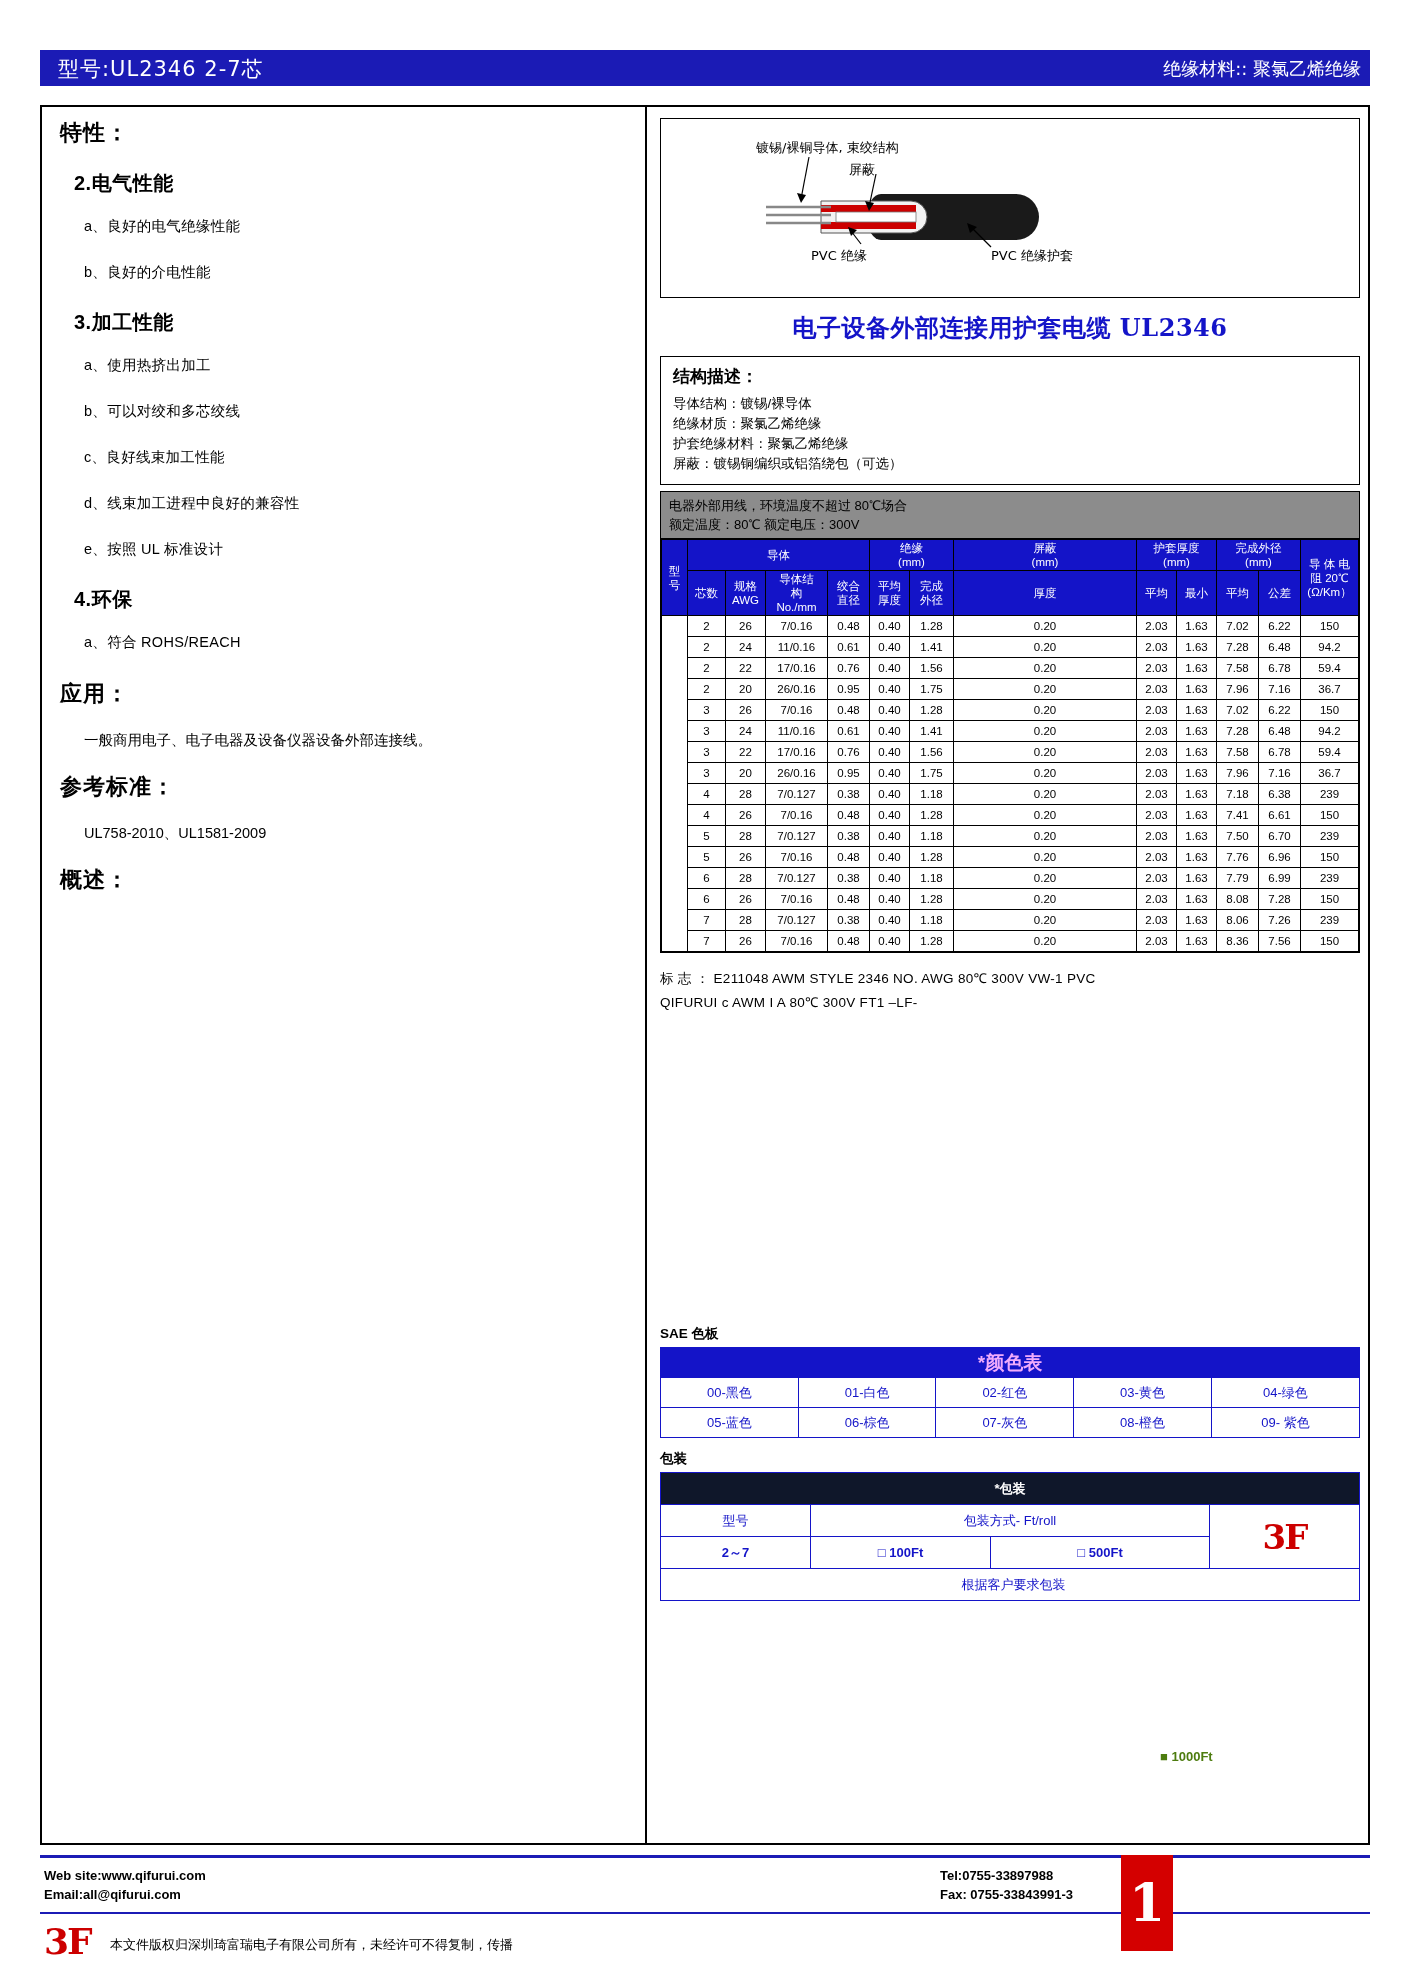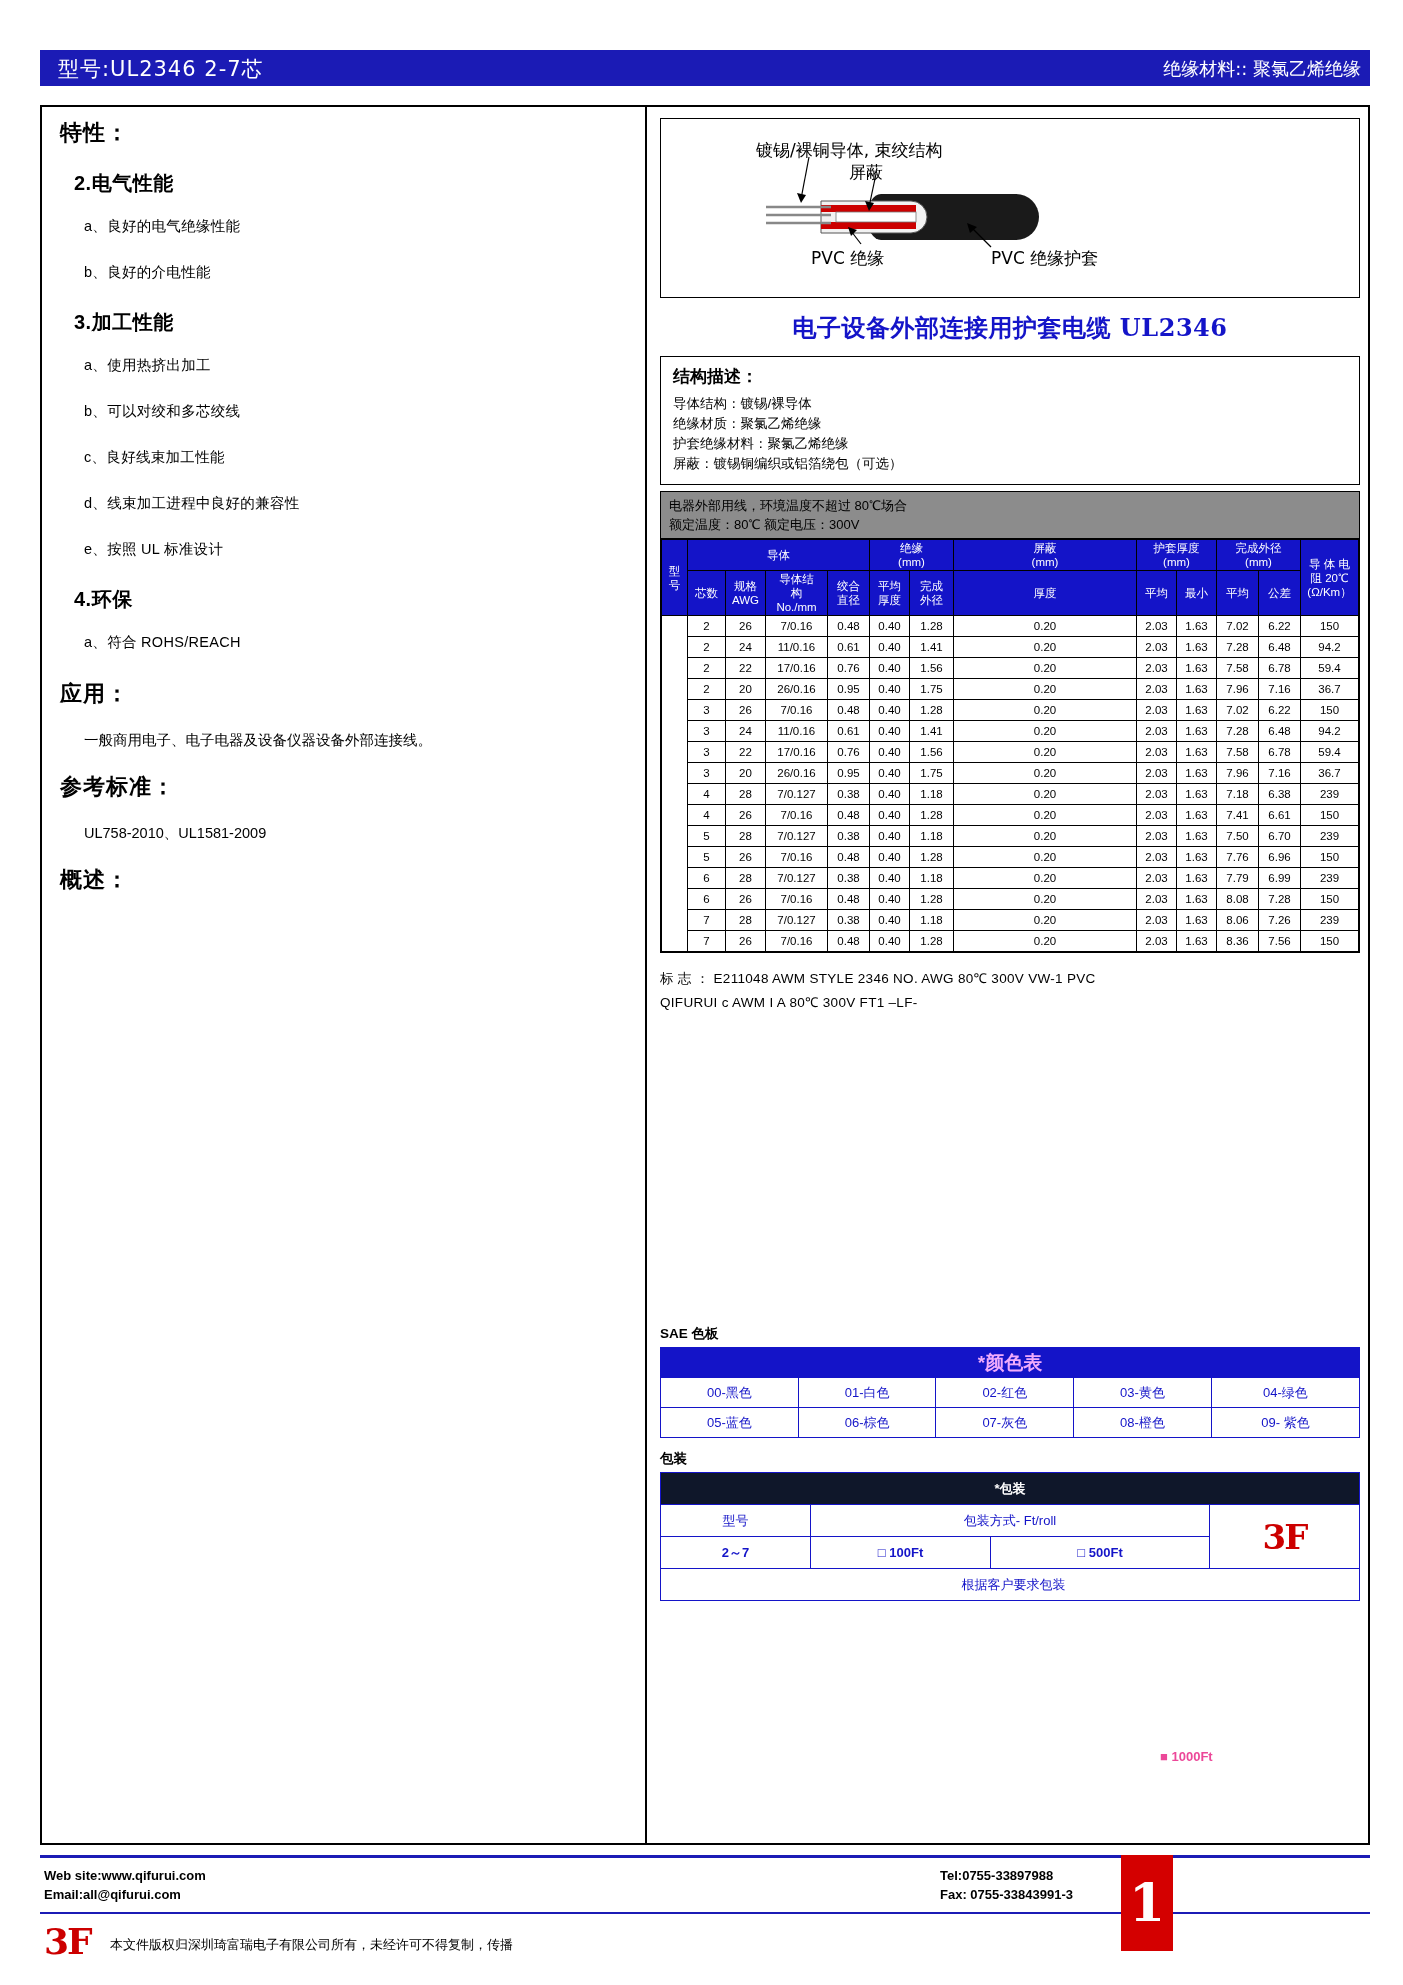--- a/index.html
+++ b/index.html
@@ -52,21 +52,21 @@
   .para { font-size:14.5px; margin:0 0 8px 24px; }
   .note { font-size:14.5px; margin:0 0 0 24px; }
 
   
   .right { position:absolute; left:660px; top:118px; width:700px; }
 
   .diagram-box {
     border:1px solid #000; width:700px; height:180px; position:relative;
     background:#fff;
   }
-  .lbl { position:absolute; font-size:17px; font-family:"DejaVu Sans", sans-serif; }
+  .lbl { position:absolute; font-size:13px; font-family:"DejaVu Sans", sans-serif; }
 
   .title-blue {
     text-align:center; color:#1414c8; font-size:24px; font-weight:bold;
     margin:14px 0 12px 0; letter-spacing:0.5px;
     font-family:"DejaVu Serif", serif;
   }
 
   .struct-box { border:1px solid #000; width:700px; padding:8px 12px 10px 12px; }
   .struct-title { font-size:17px; font-weight:bold; margin-bottom:6px; }
   .struct-line { font-size:13.5px; line-height:20px; }
@@ -530,21 +530,21 @@
           <td style="font-weight:bold;">□  500Ft</td>
         </tr>
         <tr>
           <td class="pack-note" colspan="4">根据客户要求包装</td>
         </tr>
       </tbody>
         </table>
     </div>
   </div>
 
-  <div style="position:absolute; left:1160px; top:1749px; font-size:13px; color:#ec4899; font-weight:bold;">■  1000Ft</div>
+  <div style="position:absolute; left:1160px; top:1749px; font-size:13px; color:#4d7c0f; font-weight:bold;">■  1000Ft</div>
 
   <div class="footer-rule"></div>
   <div class="footer-left">
     <div>Web site:www.qifurui.com</div>
     <div>Email:all@qifurui.com</div>
   </div>
   <div class="footer-right">
     <div>Tel:0755-33897988</div>
     <div>Fax: 0755-33843991-3</div>
   </div>

